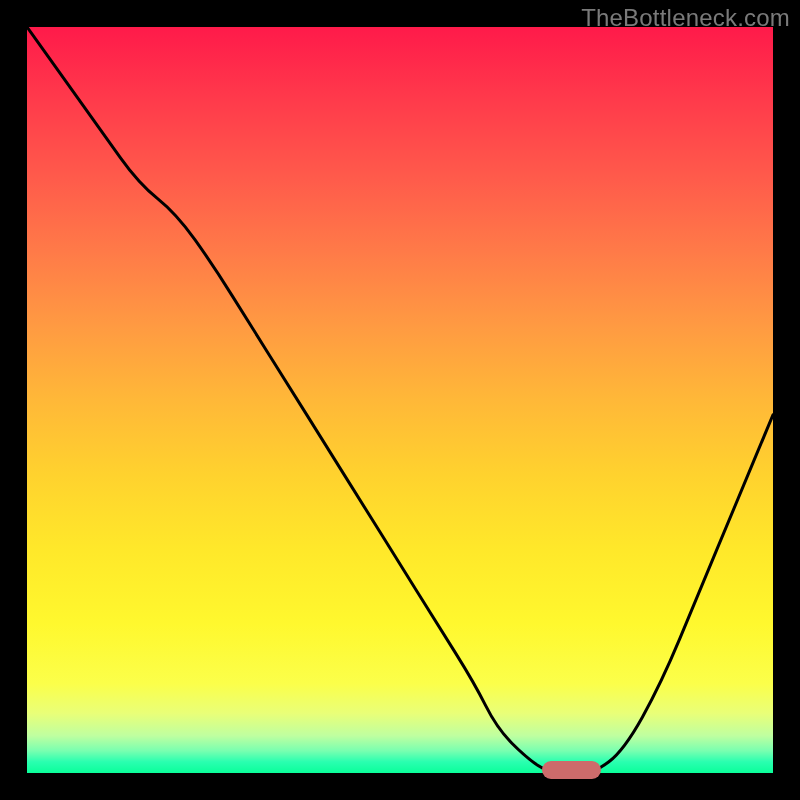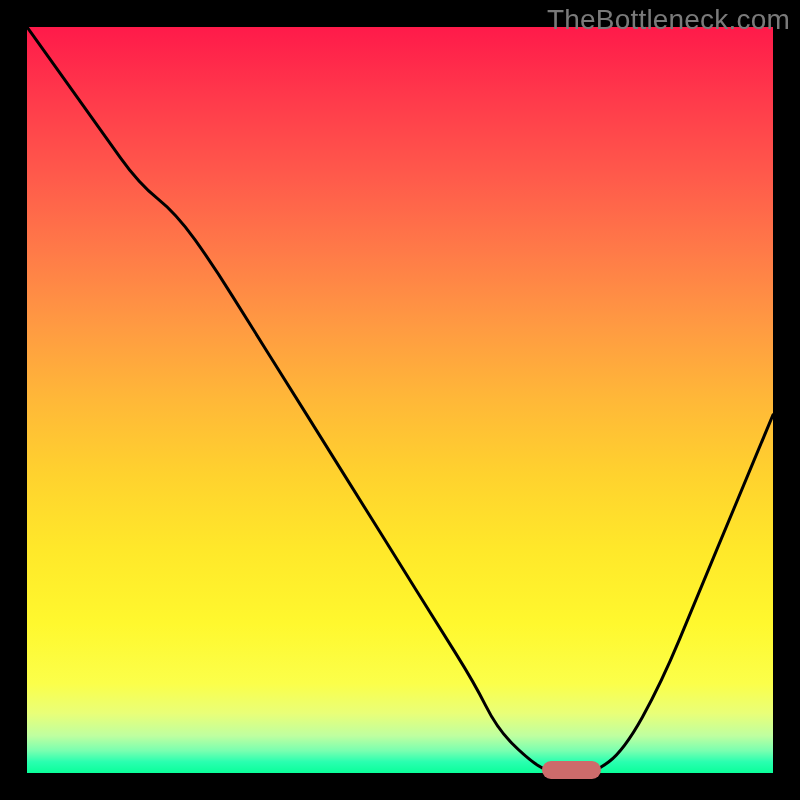--- a/index.html
+++ b/index.html
@@ -40,21 +40,21 @@
       #7affb0 97%,
       #2affb0 98.5%,
       #0aff9a 100%
     );
   }
   .watermark {
     position: absolute;
     top: 4px;
     right: 10px;
     color: #7a7a7a;
-    font-size: 28px;
+    font-size: 24px;
     font-weight: 500;
     letter-spacing: 0.2px;
     z-index: 10;
   }
   svg.curve {
     position: absolute;
     left: 0;
     top: 0;
     width: 746px;
     height: 746px;

